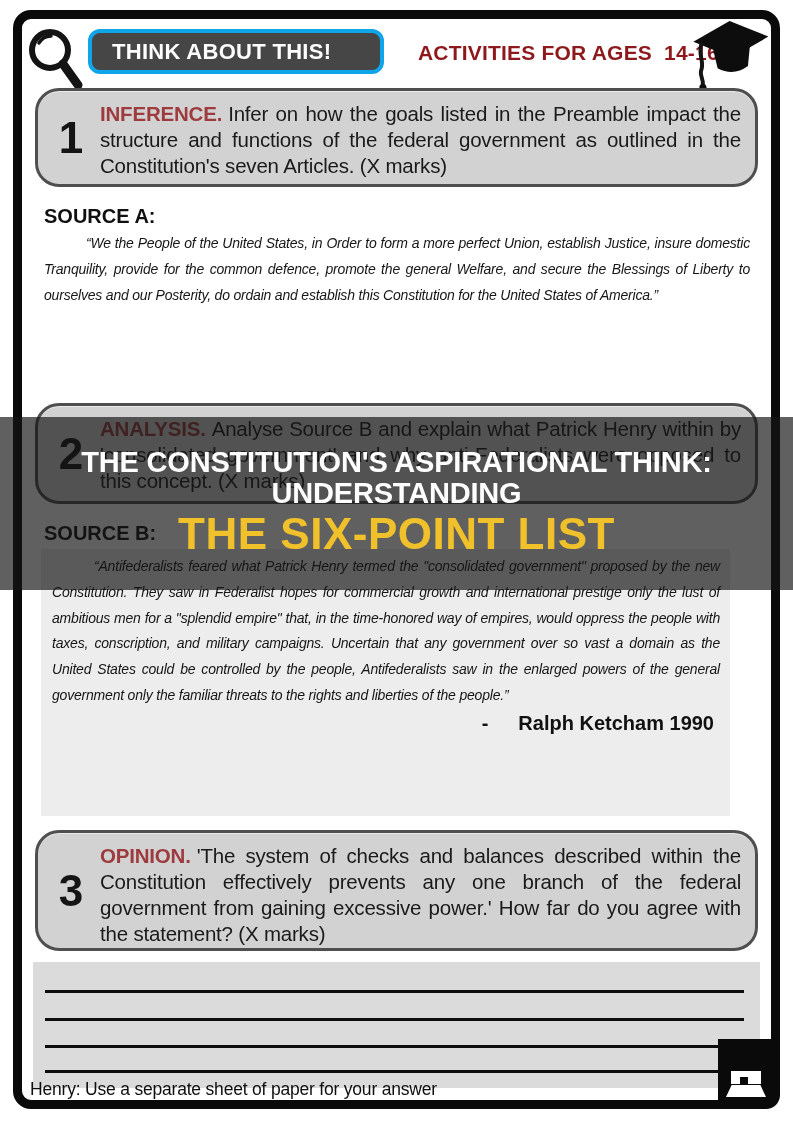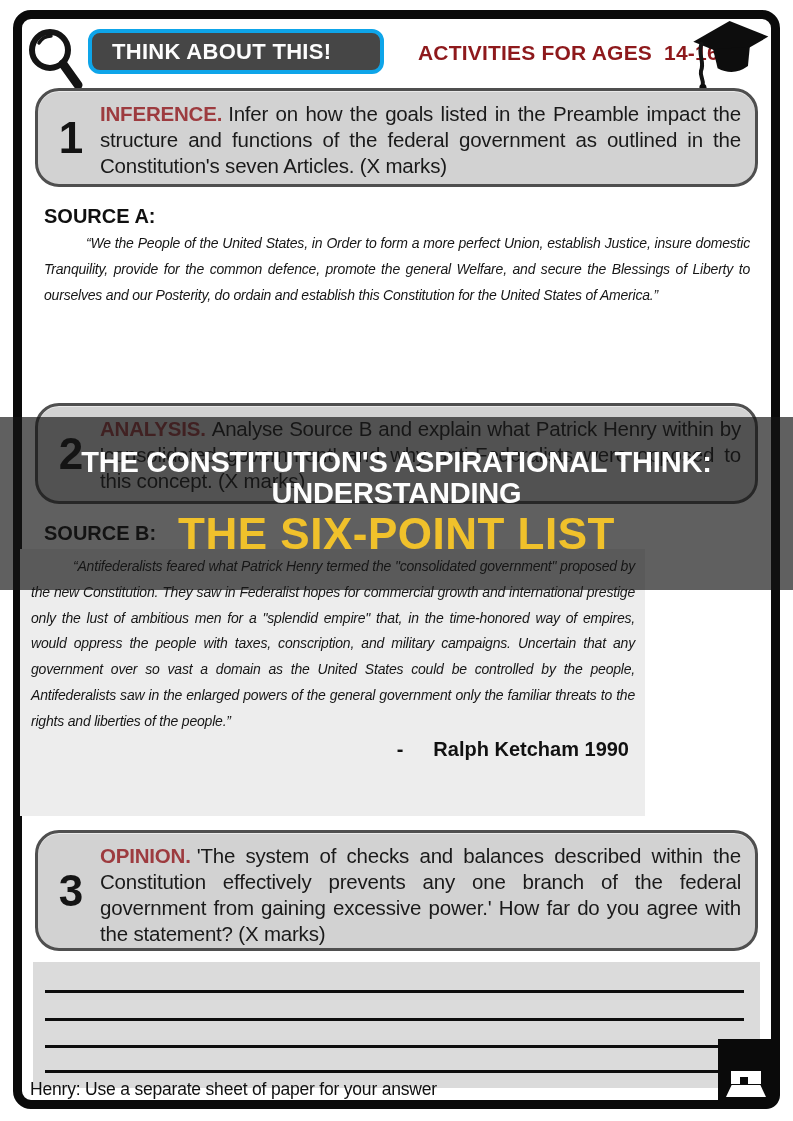--- a/index.html
+++ b/index.html
@@ -48,21 +48,21 @@
   #srcBHead{top:522px;}
   .quote{
     font-style:italic;font-size:14px;line-height:25.8px;text-align:justify;
     text-indent:42px;color:#161616;letter-spacing:-.2px;
   }
   #srcAQuote{position:absolute;left:44px;top:231px;width:706px;z-index:2;}
   .attr{text-align:right;font-weight:bold;font-size:20px;color:#111;}
   #srcAAttr{position:absolute;left:44px;top:359px;width:706px;z-index:2;}
   .dash{margin-right:30px;font-weight:bold;}
   .srcb-panel{
-    position:absolute;left:20px;top:549px;width:625px;height:267px;z-index:2;background:#ededed;
+    position:absolute;left:41px;top:549px;width:689px;height:267px;z-index:2;background:#ededed;
   }
   .srcb-panel .quote{margin:5px 10px 0 11px;}
   .srcb-panel .attr{margin:3px 16px 0 0;}
   
   .answer-panel{position:absolute;left:33px;top:962px;width:727px;height:126px;z-index:2;background:#dbdbdb;}
   .answer-line{position:absolute;left:12px;right:16px;height:3px;background:#0d0d0d;}
   .answer-line:nth-child(1){top:28px;}
   .answer-line:nth-child(2){top:56px;}
   .answer-line:nth-child(3){top:83px;}
   .answer-line:nth-child(4){top:108px;}

